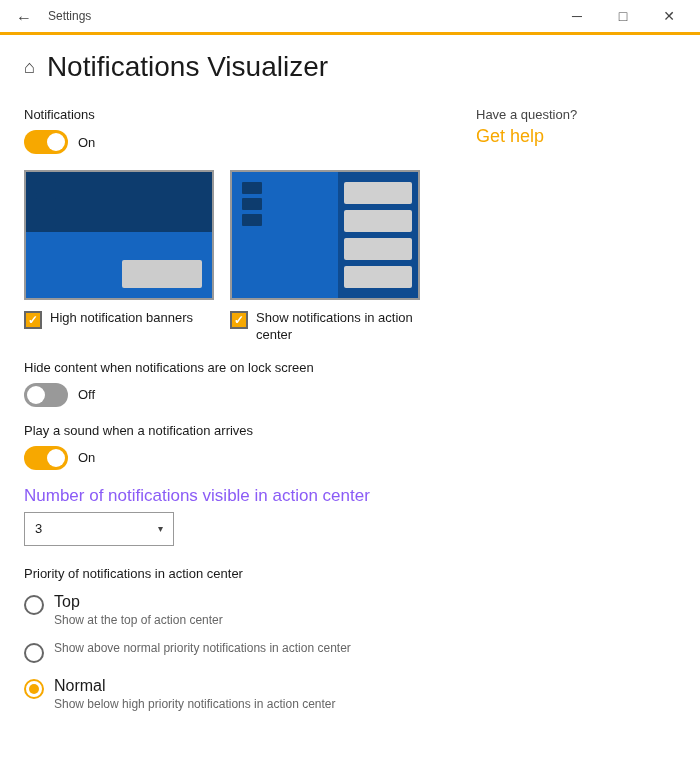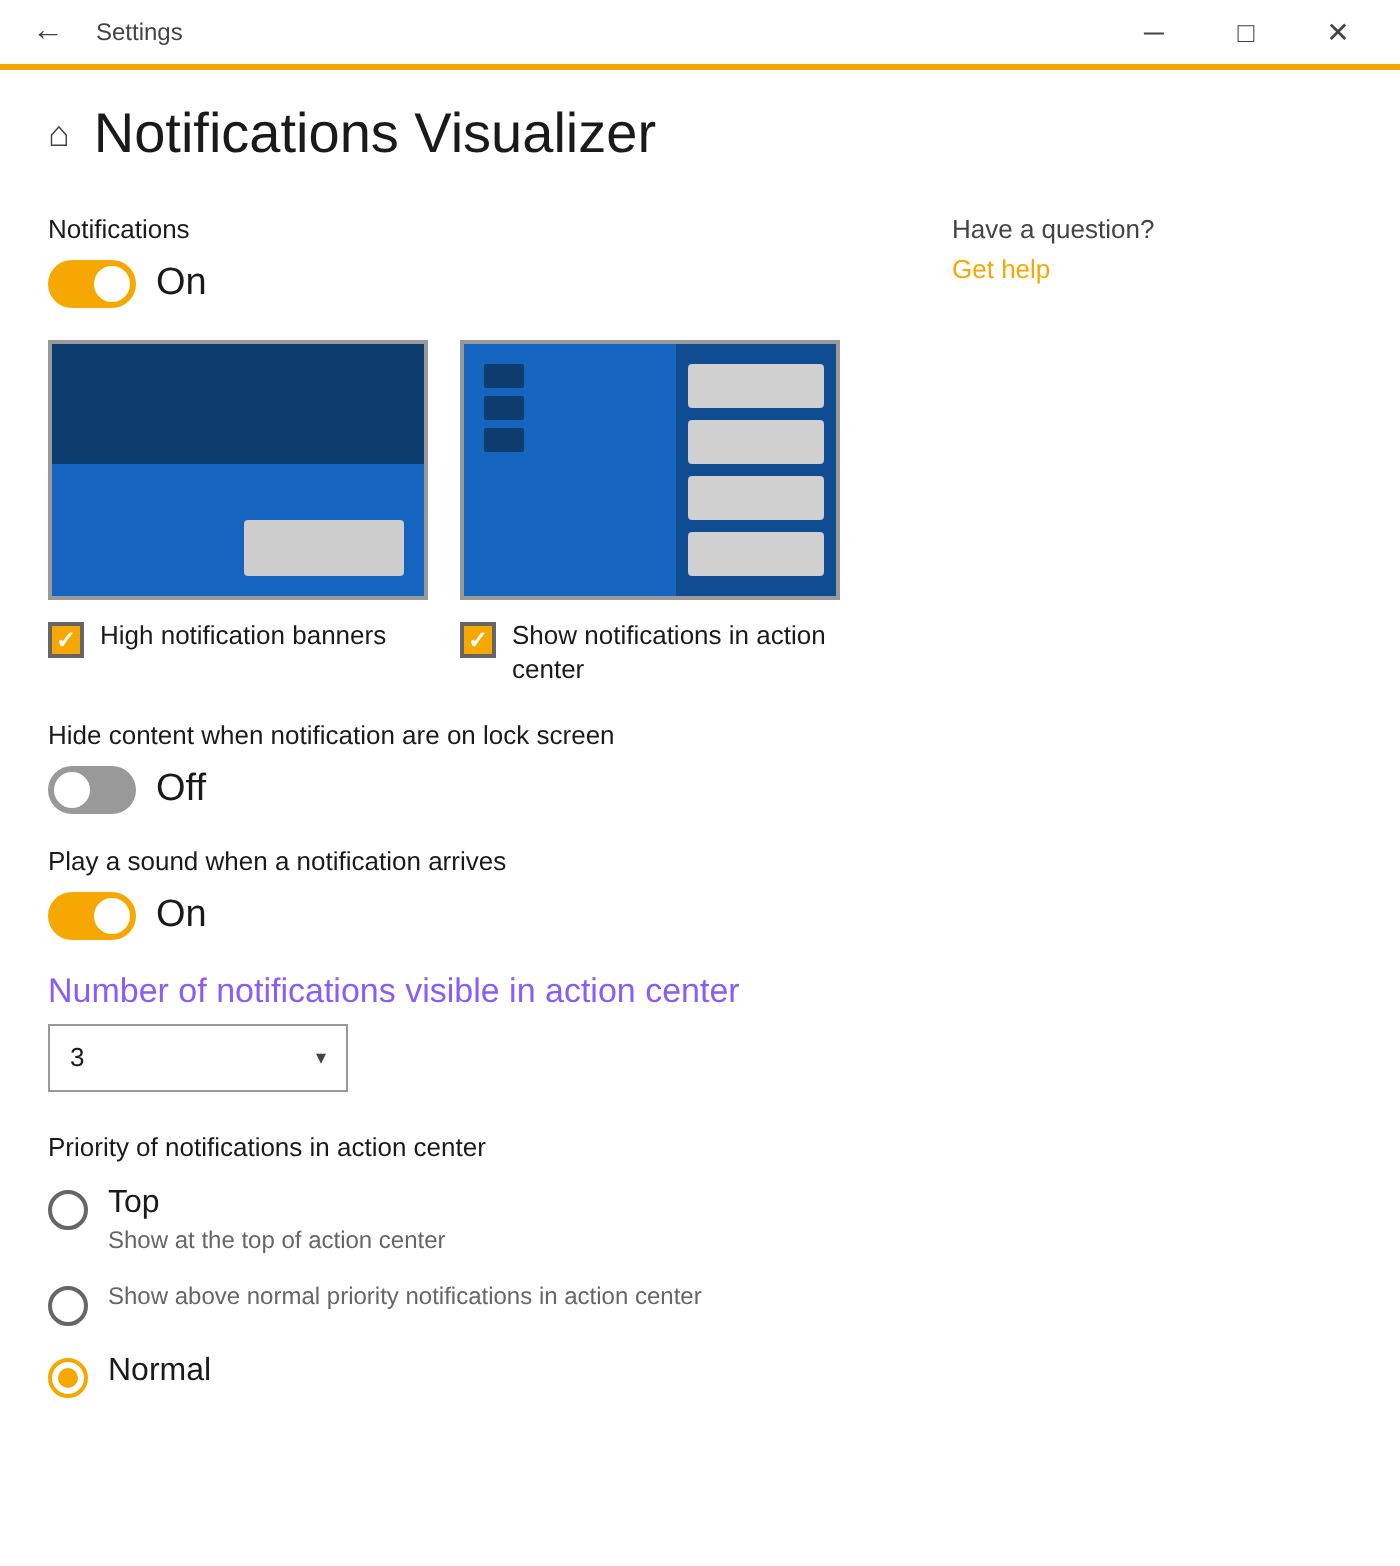--- a/index.html
+++ b/index.html
@@ -97,21 +97,21 @@
     }
 
     
     .have-question {
       font-size: 13px;
       color: #444;
       margin-bottom: 4px;
     }
     .get-help-link {
       color: #f7a800;
-      font-size: 13px;
+      font-size: 18px;
       cursor: pointer;
       text-decoration: none;
     }
 
     
     .section-label {
       font-size: 13px;
       color: #1a1a1a;
       margin-bottom: 8px;
     }
@@ -142,21 +142,21 @@
       top: 3px;
       width: 18px;
       height: 18px;
       border-radius: 50%;
       background: #fff;
       transition: left 0.2s;
     }
     .toggle-track.on .toggle-thumb { left: 23px; }
     .toggle-track.off .toggle-thumb { left: 3px; }
     .toggle-label {
-      font-size: 19px;
+      font-size: 13px;
       color: #1a1a1a;
     }
 
     
     .thumbnails-row {
       display: flex;
       gap: 16px;
       margin-bottom: 16px;
     }
     .thumbnail-block {
@@ -442,21 +442,21 @@
           <div class="checkbox-row">
             <div class="checkbox-box">
               <span class="checkbox-check">✓</span>
             </div>
             <span class="checkbox-label">Show notifications in action center</span>
           </div>
         </div>
       </div>
 
       <div class="setting-section">
-        <div class="section-label">Hide content when notification are on lock screen</div>
+        <div class="section-label">Hide content when notifications are on lock screen</div>
         <div class="toggle-row">
           <div class="toggle-track off">
             <div class="toggle-thumb"></div>
           </div>
           <span class="toggle-label">Off</span>
         </div>
       </div>
 
       <div class="setting-section">
         <div class="section-label">Play a sound when a notification arrives</div>
@@ -495,20 +495,21 @@
             <span class="radio-desc">Show above normal priority notifications in action center</span>
           </div>
         </div>
 
         <div class="radio-item">
           <div class="radio-outer selected">
             <div class="radio-inner"></div>
           </div>
           <div class="radio-text">
             <span class="radio-label">Normal</span>
+            <span class="radio-desc">Show below high priority notifications in action center</span>
           </div>
         </div>
       </div>
 
     </div>
 
     <div class="right-col">
       <p class="have-question">Have a question?</p>
       <a class="get-help-link">Get help</a>
     </div>

